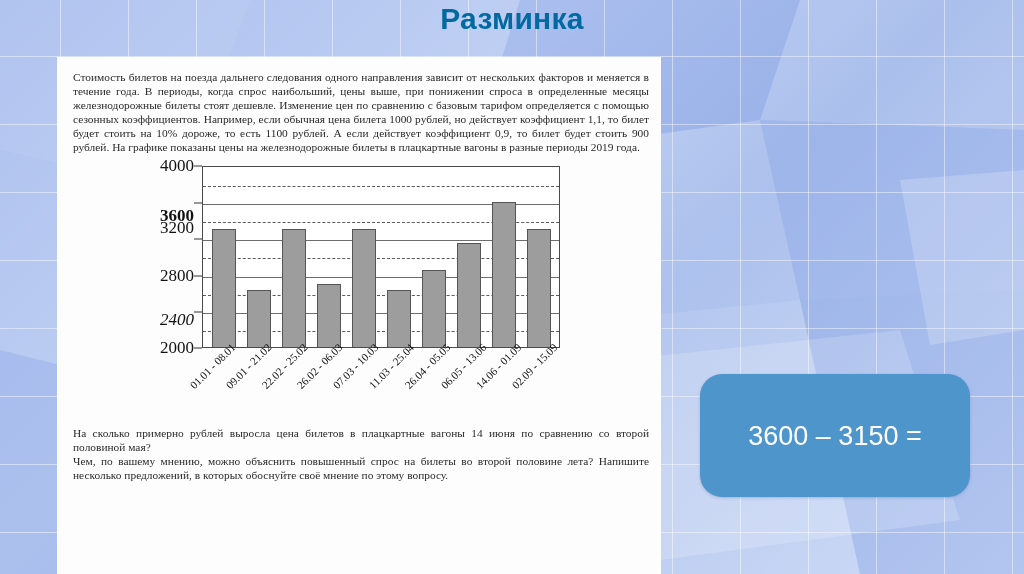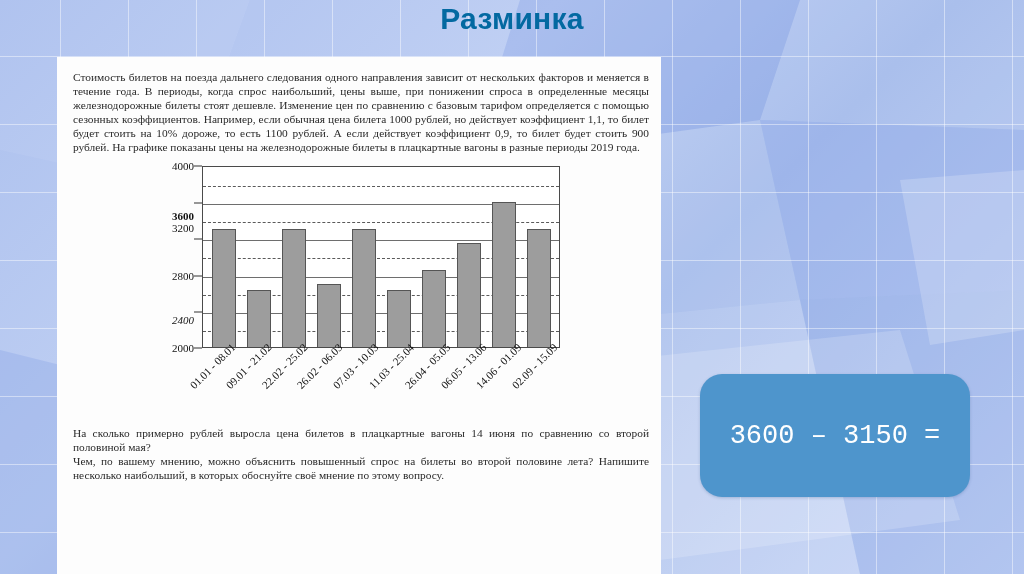--- a/index.html
+++ b/index.html
@@ -122,21 +122,21 @@
     left: 0;
     top: 6px;
     width: 44px;
     height: 182px;
   }
   .y-tick {
     position: absolute;
     right: 5px;
     transform: translateY(-50%);
     font-family: "Liberation Serif", serif;
-    font-size: 11px;
+    font-size: 17px;
     color: #111;
     white-space: nowrap;
   }
   .y-tick-mark {
     position: absolute;
     left: 39px;
     width: 8px;
     height: 0;
     border-top: 1.4px solid #333;
     transform: translateY(-50%);
@@ -169,21 +169,20 @@
     height: 123px;
     background: #4e95cc;
     border-radius: 22px;
     z-index: 6;
     display: flex;
     flex-direction: column;
     align-items: center;
     justify-content: center;
     gap: 2px;
     box-shadow: 0 1px 3px rgba(40,80,130,0.25);
-    font-family: Liberation Mono, monospace;
   }
   .answer-line {
     color: #ffffff;
     font-size: 27px;
     line-height: 34px;
     white-space: nowrap;
   }
 </style>
 </head>
 <body>
@@ -265,18 +264,18 @@
         <div class="x-tick" style="left: 161.1px;">07.03 - 10.03</div>
         <div class="x-tick" style="left: 196.9px;">11.03 - 25.04</div>
         <div class="x-tick" style="left: 232.7px;">26.04 - 05.05</div>
         <div class="x-tick" style="left: 268.5px;">06.05 - 13.06</div>
         <div class="x-tick" style="left: 304.3px;">14.06 - 01.09</div>
         <div class="x-tick" style="left: 340.1px;">02.09 - 15.09</div>
       </div>
   </div>
 
   <p class="doc-para" style="margin-top:12px;">На сколько примерно рублей выросла цена билетов в плацкартные вагоны 14 июня по сравнению со второй половиной мая?</p>
-  <p class="doc-para">Чем, по вашему мнению, можно объяснить повышенный спрос на билеты во второй половине лета? Напишите несколько наибольший, в которых обоснуйте своё мнение по этому вопросу.</p>
+  <p class="doc-para">Чем, по вашему мнению, можно объяснить повышенный спрос на билеты во второй половине лета? Напишите несколько предложений, в которых обоснуйте своё мнение по этому вопросу.</p>
 </div>
 
 <div id="answer-box">
   <div class="answer-line">3600 – 3150 =</div>
 </div>
 
 </body></html>

